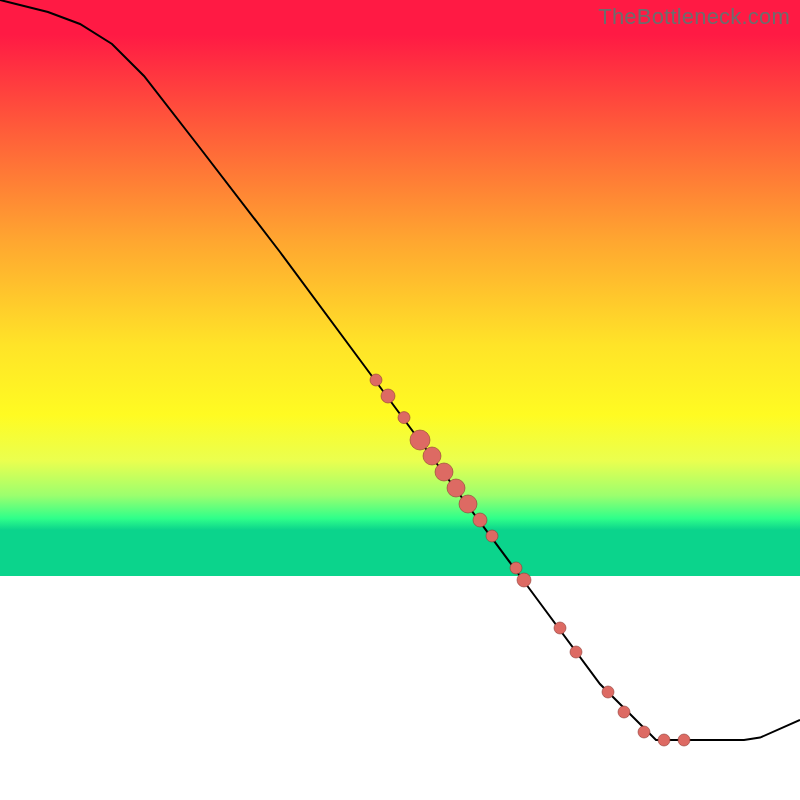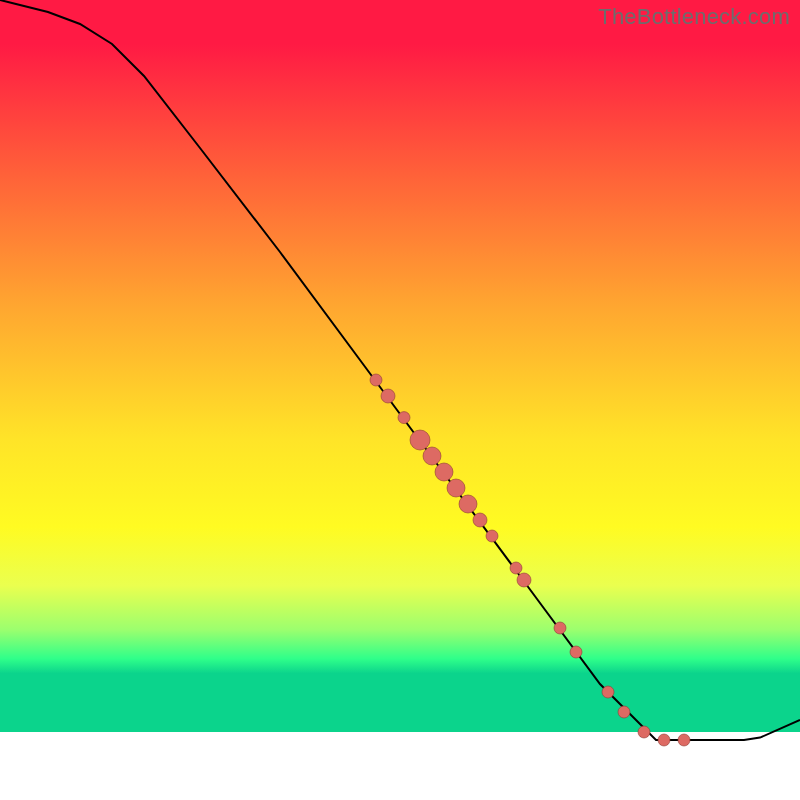--- a/index.html
+++ b/index.html
@@ -6,21 +6,21 @@
     margin: 0;
     padding: 0;
     width: 800px;
     height: 800px;
     overflow: hidden;
     font-family: Arial, Helvetica, sans-serif;
   }
   .chart-container {
     position: relative;
     width: 800px;
-    height: 732px;
+    height: 576px;
   }
   .gradient-bg {
     position: absolute;
     inset: 0;
     background: linear-gradient(
       to bottom,
       #ff1a44 0%,
       #ff1a44 6%,
       #ff5a3a 22%,
       #ffa730 42%,

